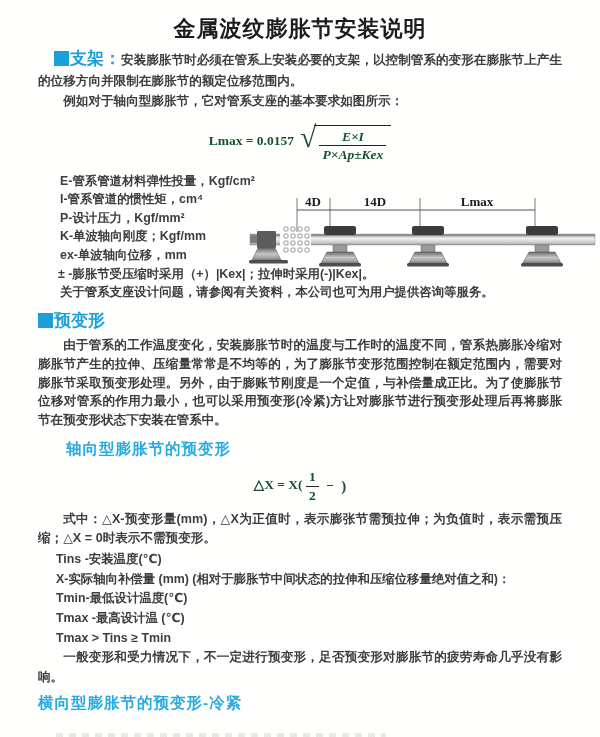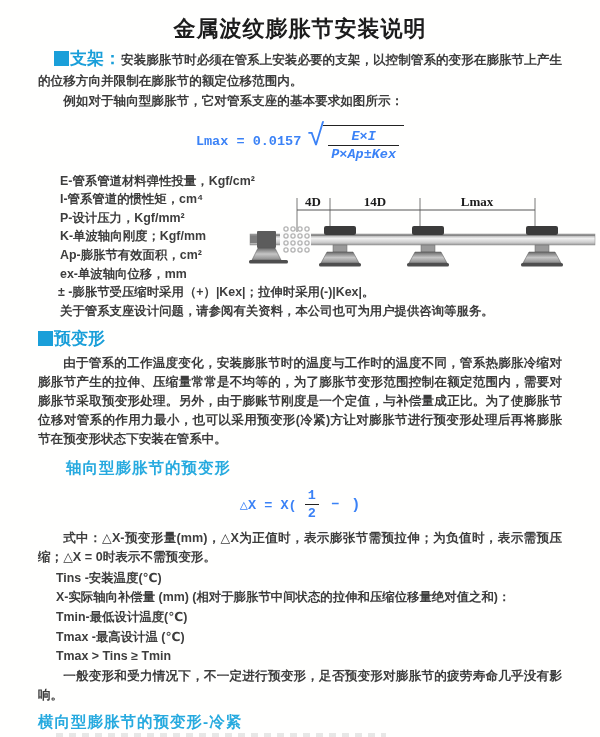--- a/index.html
+++ b/index.html
@@ -62,24 +62,24 @@
   .varline.ind{margin-left:18px;}
   .deflist{margin:2px 0 0 56px;}
   .defline{
     font-size:12.4px;
     font-weight:700;
     line-height:19.6px;
   }
   
   .formula{
     text-align:center;
-    font-family:Liberation Mono, monospace;
+    font-family:Liberation Serif, serif;
     font-weight:700;
     font-size:13.5px;
-    color:#3b82f6;
+    color:#14532d;
   }
   .f1{margin-top:8px;}
   .f2{margin-top:9px;}
   .frac{
     display:inline-block;
     vertical-align:middle;
     text-align:center;
     font-style:italic;
     line-height:1.15;
   }
@@ -122,21 +122,20 @@
         <span class="radical">√</span>
         <span class="radicand"><span class="frac"><span class="num">E×I</span><span class="den">P×Ap±Kex</span></span></span>
       </span>
   </div>
 
   <div class="varlist">
     <div class="varline ind">E-管系管道材料弹性投量，Kgf/cm²</div>
     <div class="varline ind">I-管系管道的惯性矩，cm⁴</div>
     <div class="varline ind">P-设计压力，Kgf/mm²</div>
     <div class="varline ind">K-单波轴向刚度；Kgf/mm</div>
-    <div class="varline ind">Ap-膨胀节有效面积，cm²</div>
     <div class="varline ind">ex-单波轴向位移，mm</div>
     <div class="varline" style="margin-left:16px;">± -膨胀节受压缩时采用（+）|Kex|；拉伸时采用(-)|Kex|。</div>
     <div class="varline" style="margin-left:18px;">关于管系支座设计问题，请参阅有关资料，本公司也可为用户提供咨询等服务。</div>
   </div>
 
   <svg class="diagram" viewBox="0 0 352 86">
     <defs>
       <linearGradient id="pipeGrad" x1="0" y1="0" x2="0" y2="1">
         <stop offset="0" stop-color="#8e8e8e"></stop>
         <stop offset="0.4" stop-color="#f0f0f0"></stop>

